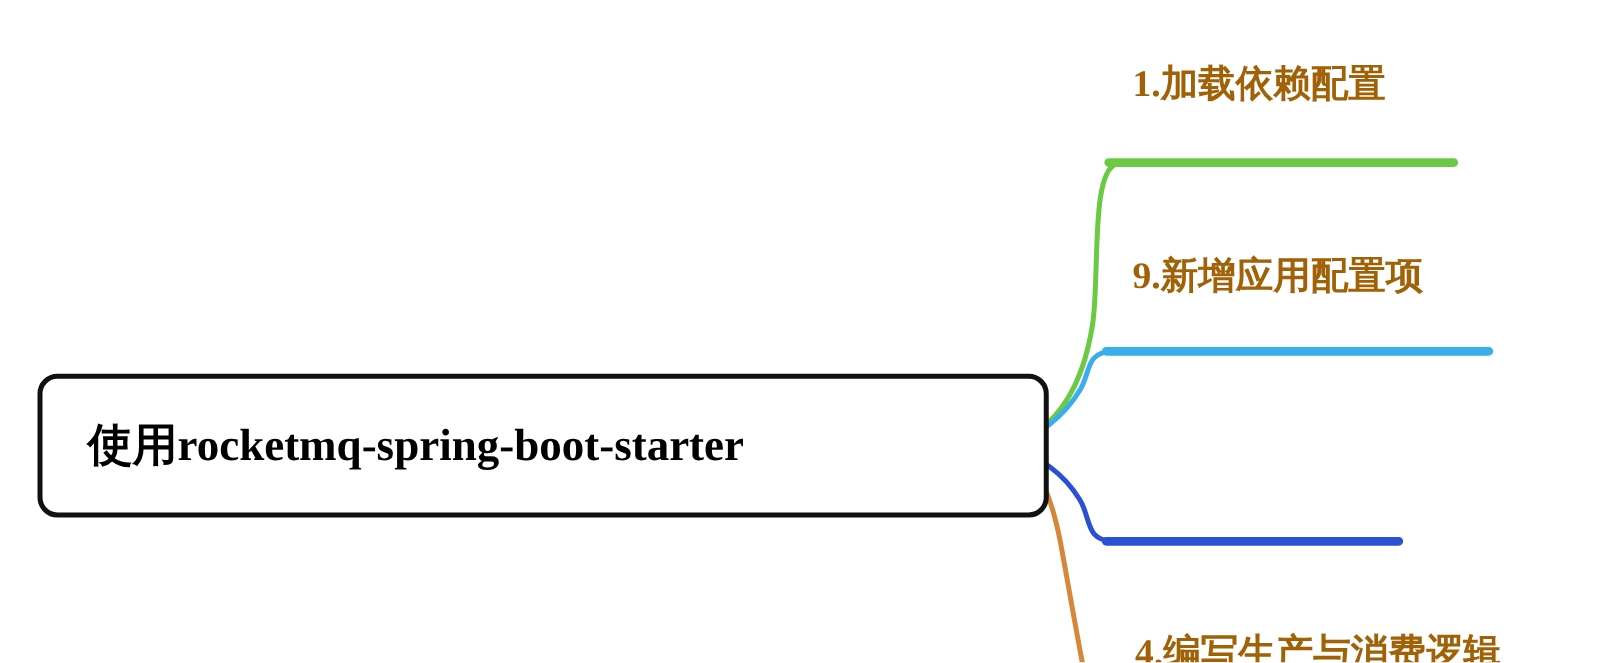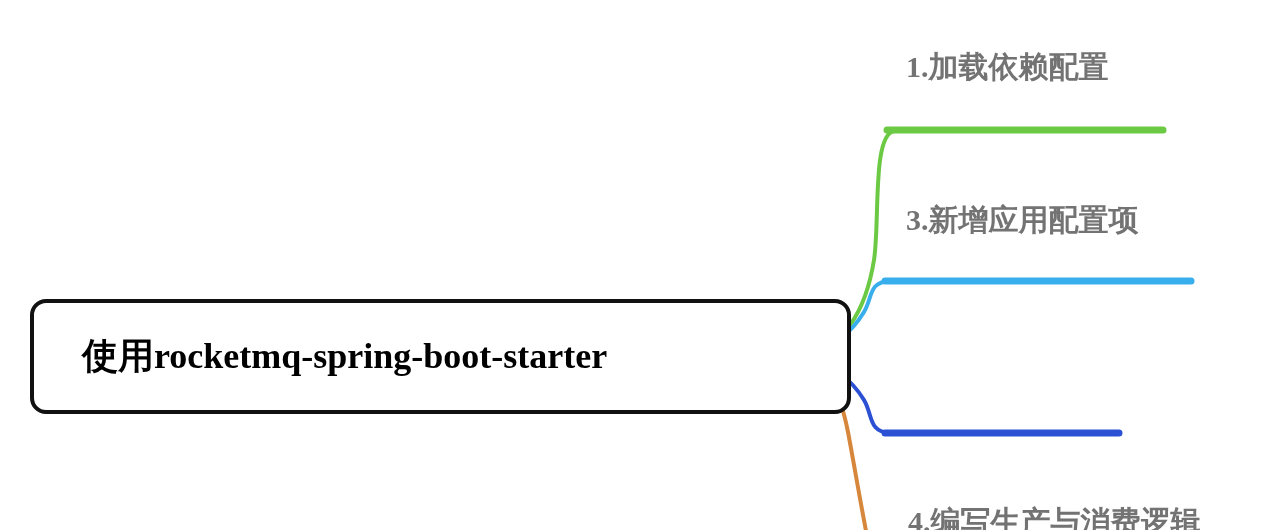--- a/index.html
+++ b/index.html
@@ -26,35 +26,35 @@
     position: absolute;
     left: 30px;
     top: 299px;
     width: 765px;
     height: 107px;
     background: #ffffff;
     border: 4px solid #111111;
     border-radius: 16px;
     display: flex;
     align-items: center;
-    padding-left: 48px;
+    padding-left: 36px;
     box-sizing: content-box;
   }
   .central-topic-label {
     font-size: 36px;
     font-weight: bold;
     color: #000000;
     letter-spacing: 0px;
     white-space: nowrap;
   }
   .branch-label {
     position: absolute;
     font-size: 30px;
     font-weight: bold;
-    color: #737373;
+    color: #a16207;
     white-space: nowrap;
   }
   .branch-label.b1 { left: 906px; top: 47px; }
   .branch-label.b2 { left: 906px; top: 200px; }
   .branch-label.b3 { left: 906px; top: 355px; }
   .branch-label.b4 { left: 908px; top: 502px; }
 </style>
 </head>
 <body>
 
@@ -73,18 +73,18 @@
 
     <path d="M 806 359 C 828 366 840 392 848 432 C 854 464 860 500 867 536" stroke-width="4" stroke-linecap="round" stroke="#d6873b"></path>
   </svg>
 
   <div class="central-topic">
     <span class="central-topic-label">使用rocketmq-spring-boot-starter</span>
   </div>
 
   <div class="branch-label b1">1.加载依赖配置</div>
 
-  <div class="branch-label b2">3.新增应用配置项</div>
+  <div class="branch-label b2">9.新增应用配置项</div>
 
 
   <div class="branch-label b4">4.编写生产与消费逻辑</div>
 
 </div>
 
 </body></html>

